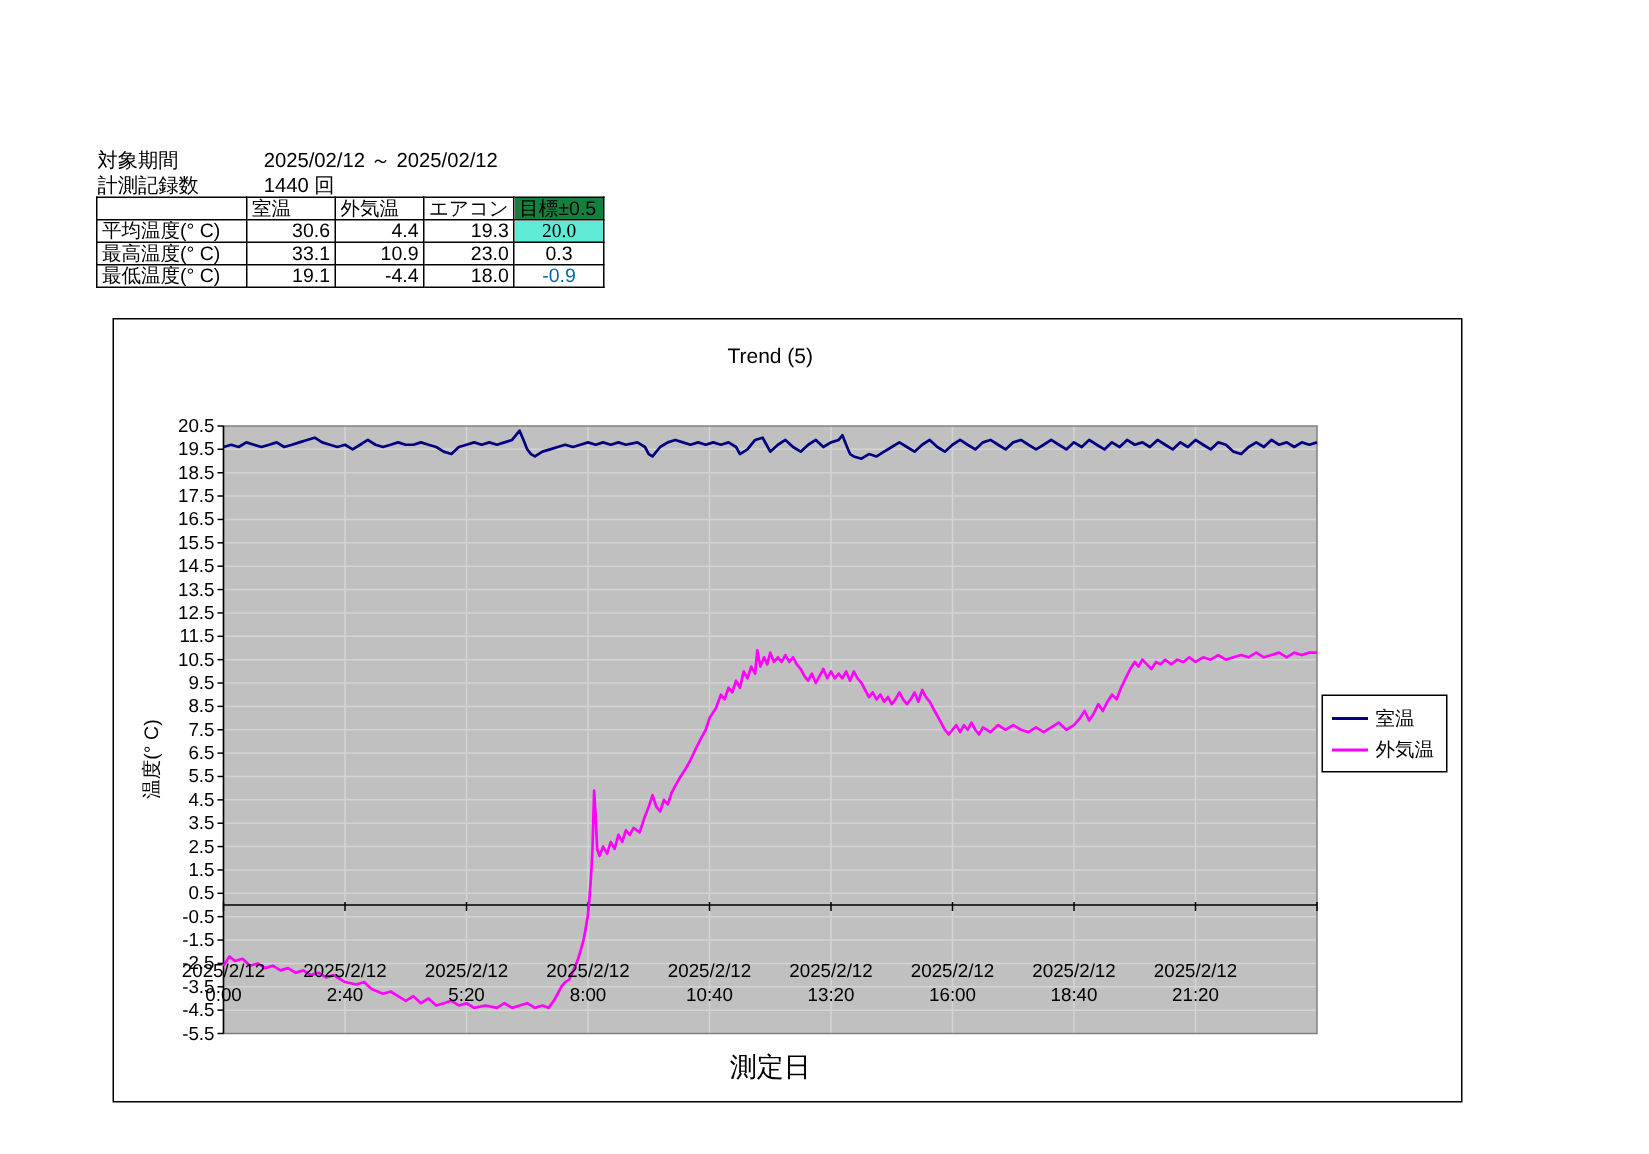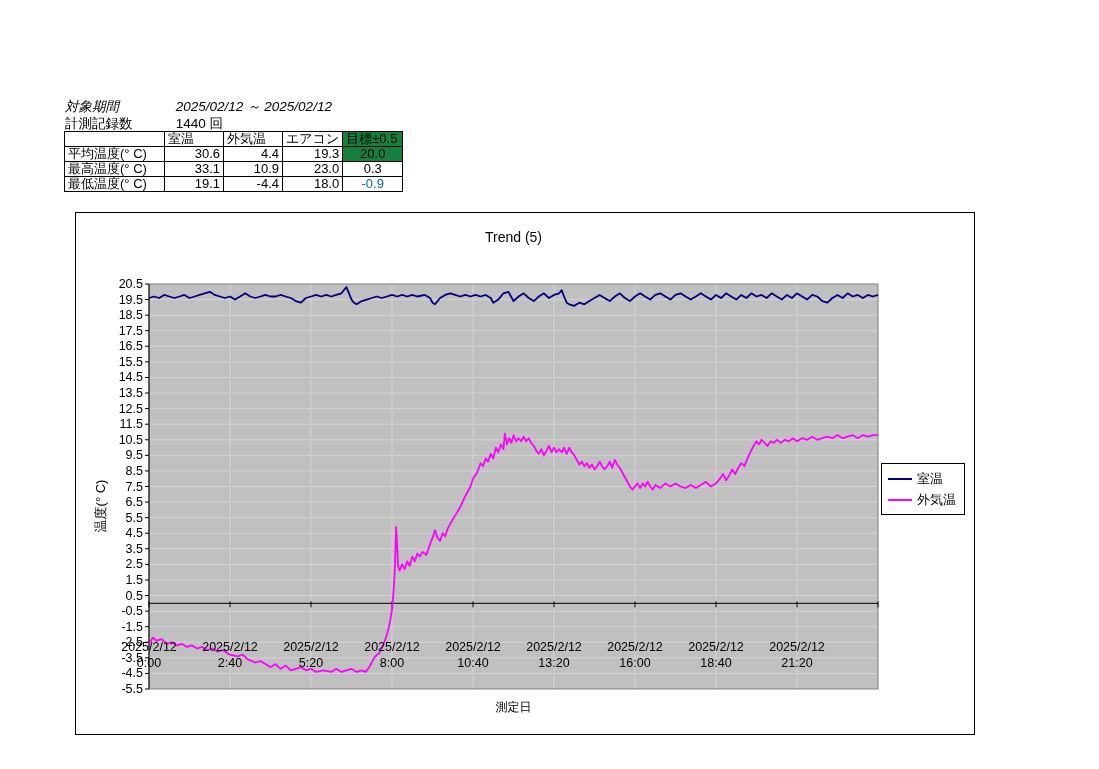--- a/index.html
+++ b/index.html
@@ -17,35 +17,35 @@
   table.summary col.c1,table.summary col.c2,table.summary col.c3{width:59px;}
   table.summary col.c4{width:60px;}
   th.blank{background:#fff;}
   .cell-label{text-align:left;}
   .cell-num{text-align:right;}
   .cell-target{text-align:center;}
   th.hcell{text-align:left;}
   
   .chart-frame{position:absolute;left:75px;top:212px;width:898px;height:521px;border:1px solid #000;background:#fff;}
   .chart-title{position:absolute;left:73px;top:16px;width:729px;text-align:center;font-size:14px;}
-  .xaxis-title{position:absolute;left:73px;top:486px;width:729px;text-align:center;font-size:12px;}
+  .xaxis-title{position:absolute;left:73px;top:486px;width:729px;text-align:center;font-size:18px;}
   .yaxis-title{position:absolute;left:25px;top:293px;transform:translate(-50%,-50%) rotate(-90deg);
     white-space:nowrap;font-size:13px;}
   .legend{position:absolute;left:805px;top:250px;background:#fff;border:1px solid #000;
     padding:4px 8px 4px 6px;font-size:13px;}
   .lg-row{display:flex;align-items:center;height:21px;white-space:nowrap;}
   .lg-line{display:inline-block;width:24px;height:2px;margin-right:5px;flex:0 0 24px;}
   svg{position:absolute;left:0;top:0;}
 </style>
 </head>
 <body>
 
 <div class="page">
 
-  <div class="info-row" style="left:65px;top:98px;font-style:italic;">
+  <div class="info-row" style="left:65px;top:98px;">
     <span class="info-label">対象期間</span>
     <span>2025/02/12 ～ 2025/02/12</span>
   </div>
   <div class="info-row" style="left:65px;top:115px;">
     <span class="info-label">計測記録数</span>
     <span>1440 回</span>
   </div>
 
 
   <table class="summary">
@@ -64,21 +64,21 @@
           <th class="hcell">エアコン</th>
           <th class="hcell" style="background: #15803d; margin-left: 40px;">目標±0.5</th>
         </tr>
       </thead>
     <tbody id="sum-body">
         <tr>
           <td class="cell-label">平均温度(° C)</td>
           <td class="cell-num">30.6</td>
           <td class="cell-num">4.4</td>
           <td class="cell-num">19.3</td>
-          <td class="cell-target" style="background: #15803d;">20.0</td>
+          <td class="cell-target" style="background: #5eead4; font-family: Liberation Serif, serif;">20.0</td>
         </tr>
         <tr>
           <td class="cell-label">最高温度(° C)</td>
           <td class="cell-num">33.1</td>
           <td class="cell-num">10.9</td>
           <td class="cell-num">23.0</td>
           <td class="cell-target">0.3</td>
         </tr>
         <tr>
           <td class="cell-label">最低温度(° C)</td>

